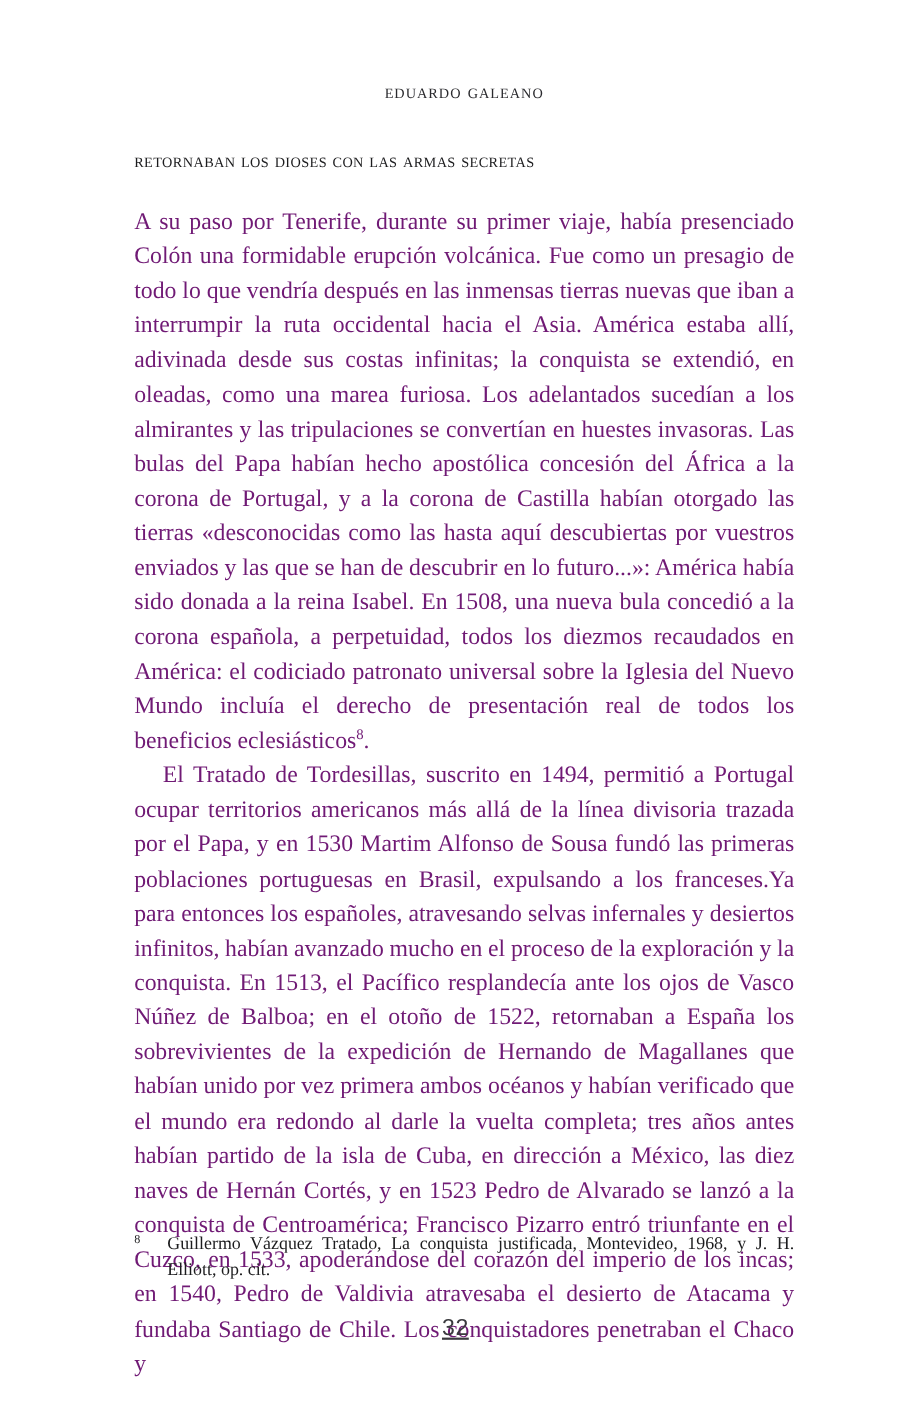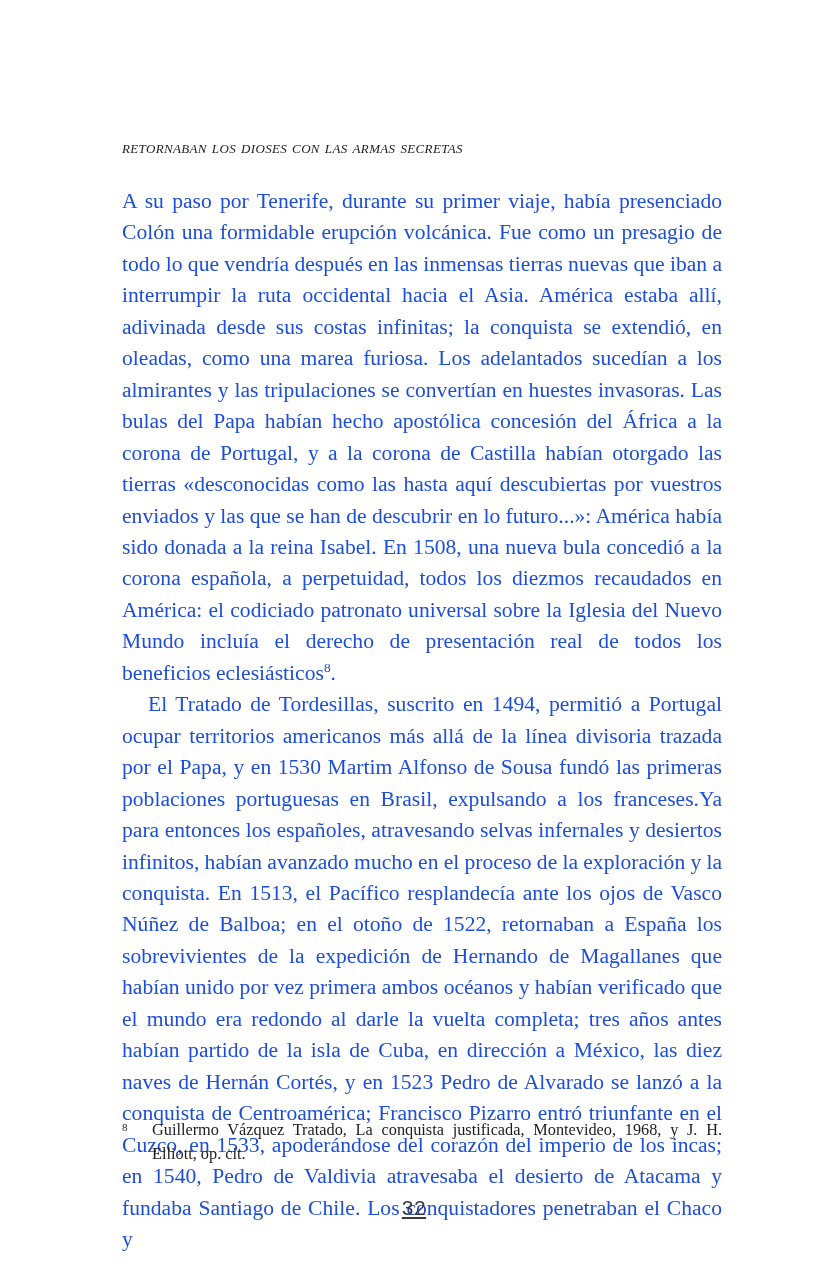--- a/index.html
+++ b/index.html
@@ -41,38 +41,37 @@
     position: absolute;
     top: 136px;
     left: 122px;
     width: 600px;
     font-size: 18.5px;
     letter-spacing: 0.35px;
     font-variant: small-caps;
     text-transform: lowercase;
     color: #1c1c1e;
     line-height: 1.2;
-    font-style: italic;
   }
 
   
   .body-column {
     position: absolute;
     top: 186px;
     left: 122px;
     width: 600px;
   }
 
   .body-paragraph {
     margin: 0;
     font-size: 21.6px;
     line-height: 31.45px;
     text-align: justify;
     text-justify: inter-word;
-    color: #1d4ed8;
+    color: #701a75;
     hyphens: manual;
     word-spacing: -0.2px;
   }
   .body-paragraph + .body-paragraph {
     text-indent: 26px;
     font-family: Liberation Serif, serif;
   }
   
   .body-paragraph { text-align-last: left; }
 
@@ -126,20 +125,21 @@
     color: #3a3a3e;
     letter-spacing: 0.5px;
     text-decoration: underline;
   }
 </style>
 </head>
 <body>
 
 <div class="page">
 
+  <div class="running-header">Eduardo Galeano</div>
 
   <div class="section-heading">Retornaban los dioses con las armas secretas</div>
 
   <div class="body-column">
 
     <p class="body-paragraph"><span>A su paso por Tenerife, durante su primer viaje, había presenciado Colón una formidable erupción volcánica. Fue como un presagio de todo lo que vendría después en las inmensas tierras nuevas que iban a interrumpir la ruta occidental hacia el Asia. América estaba allí, adivinada desde sus costas infinitas; la conquista se extendió, en oleadas, como una marea furiosa. Los adelantados sucedían a los almirantes y las tripulaciones se convertían en huestes invasoras. Las bulas del Papa habían hecho apostólica concesión del África a la corona de Portugal, y a la corona de Castilla habían otorgado las tierras «desconocidas como las hasta aquí descubiertas por vuestros enviados y las que se han de descubrir en lo futuro...»: América había sido donada a la reina Isabel. En 1508, una nueva bula concedió a la corona española, a perpetuidad, todos los diezmos recaudados en América: el codiciado patronato universal sobre la Iglesia del Nuevo Mundo incluía el derecho de presentación real de todos los beneficios eclesiásticos</span><sup class="footnote-ref">8</sup><span>.</span></p>
 
     <p class="body-paragraph">El Tratado de Tordesillas, suscrito en 1494, permitió a Portugal ocupar territorios americanos más allá de la línea divisoria trazada por el Papa, y en 1530 Martim Alfonso de Sousa fundó las primeras poblaciones portuguesas en Brasil, expulsando a los franceses.Ya para entonces los españoles, atravesando selvas infernales y desiertos infinitos, habían avanzado mucho en el proceso de la exploración y la conquista. En 1513, el Pacífico resplandecía ante los ojos de Vasco Núñez de Balboa; en el otoño de 1522, retornaban a España los sobrevivientes de la expedición de Hernando de Magallanes que habían unido por vez primera ambos océanos y habían verificado que el mundo era redondo al darle la vuelta completa; tres años antes habían partido de la isla de Cuba, en dirección a México, las diez naves de Hernán Cortés, y en 1523 Pedro de Alvarado se lanzó a la conquista de Centroamérica; Francisco Pizarro entró triunfante en el Cuzco, en 1533, apoderándose del corazón del imperio de los incas; en 1540, Pedro de Valdivia atravesaba el desierto de Atacama y fundaba Santiago de Chile. Los conquistadores penetraban el Chaco y</p>
 
   </div>

